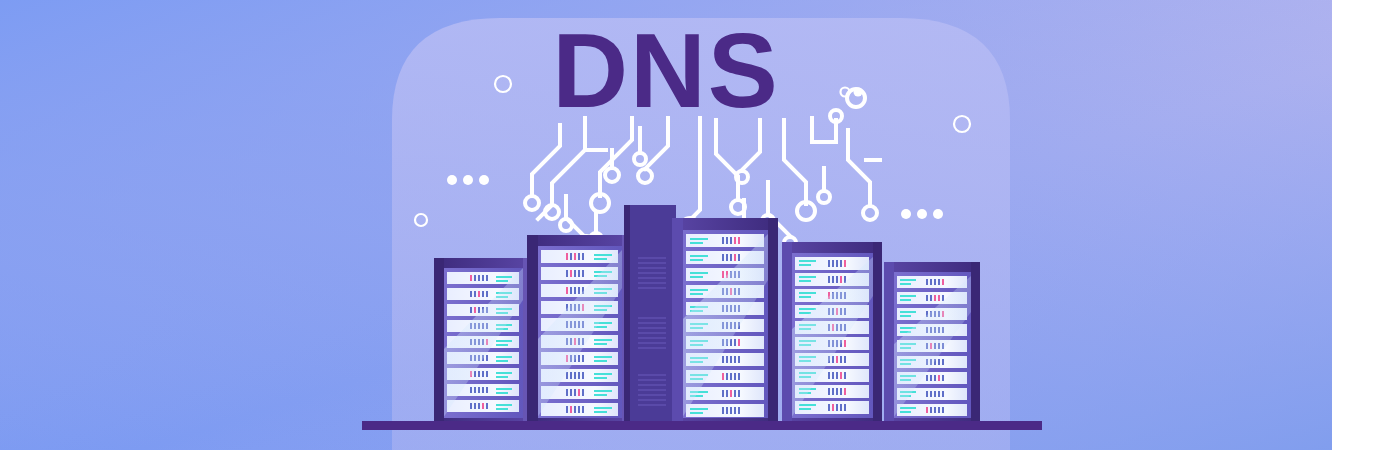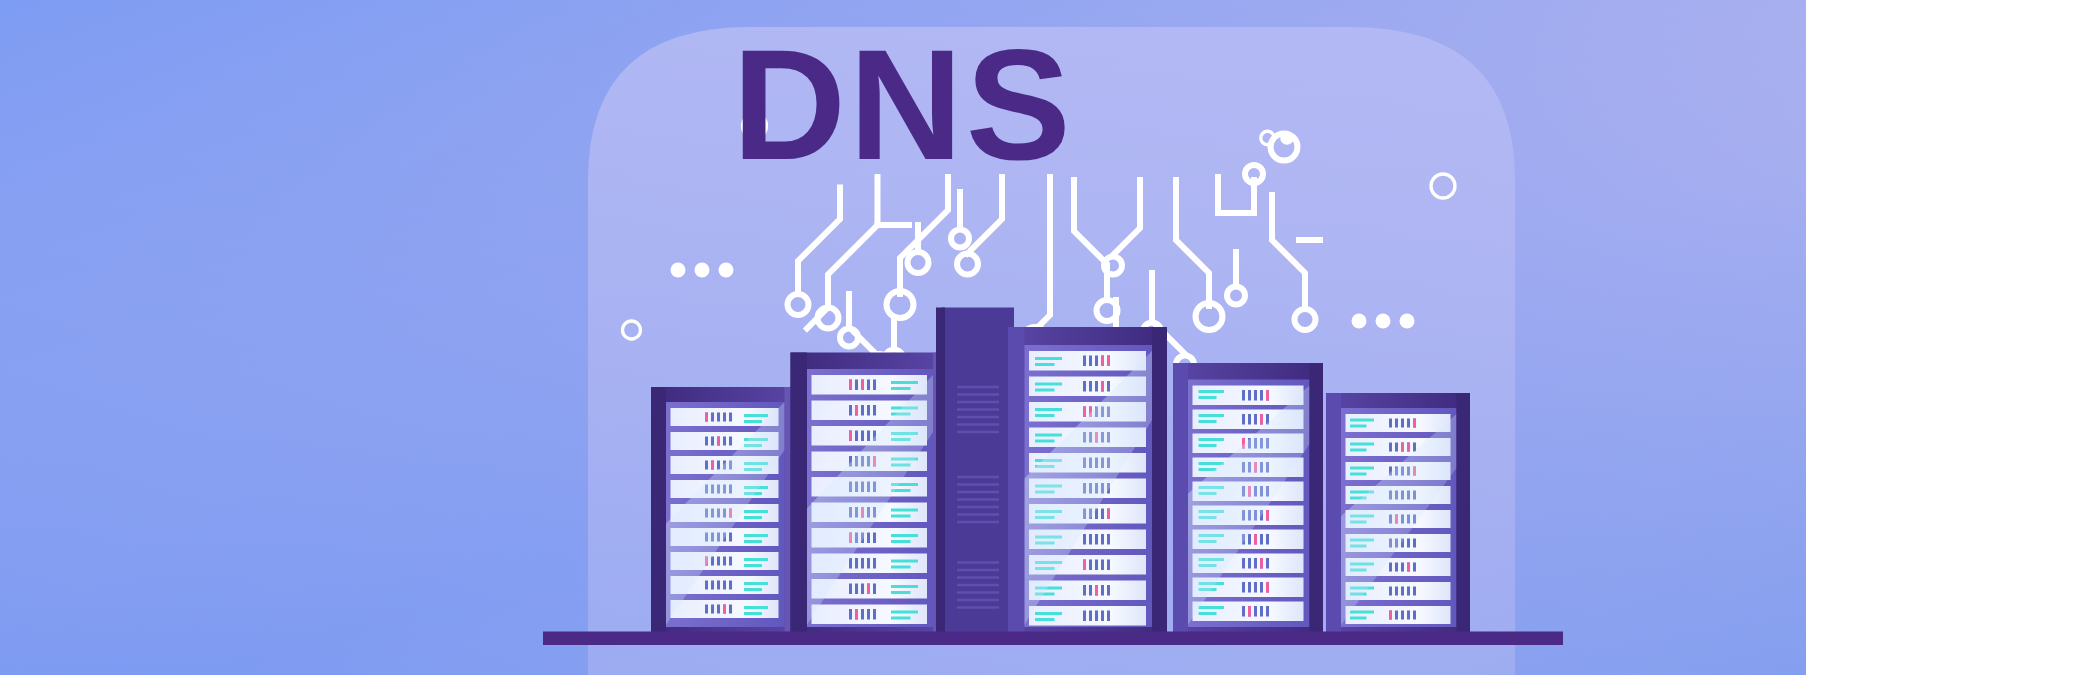--- a/index.html
+++ b/index.html
@@ -1,18 +1,18 @@
 <!DOCTYPE html>
 <html><head>
 <meta charset="utf-8">
 <style>
   html,body{margin:0;padding:0;background:#fff;}
   body{font-family:"Liberation Sans",sans-serif;}
   #stage{
-    position:relative;width:1204px;height:450px;overflow:hidden;
+    position:relative;width:1332px;height:450px;overflow:hidden;
   }
   #bg{position:absolute;inset:0;}
   #title{
     position:absolute;left:0;right:0;top:18px;text-align:center;
     font-family:"Liberation Sans",sans-serif;
     font-weight:bold;font-size:105px;line-height:105px;
     letter-spacing:2px;
     color:#4b2a87;
     user-select:none;
   }

